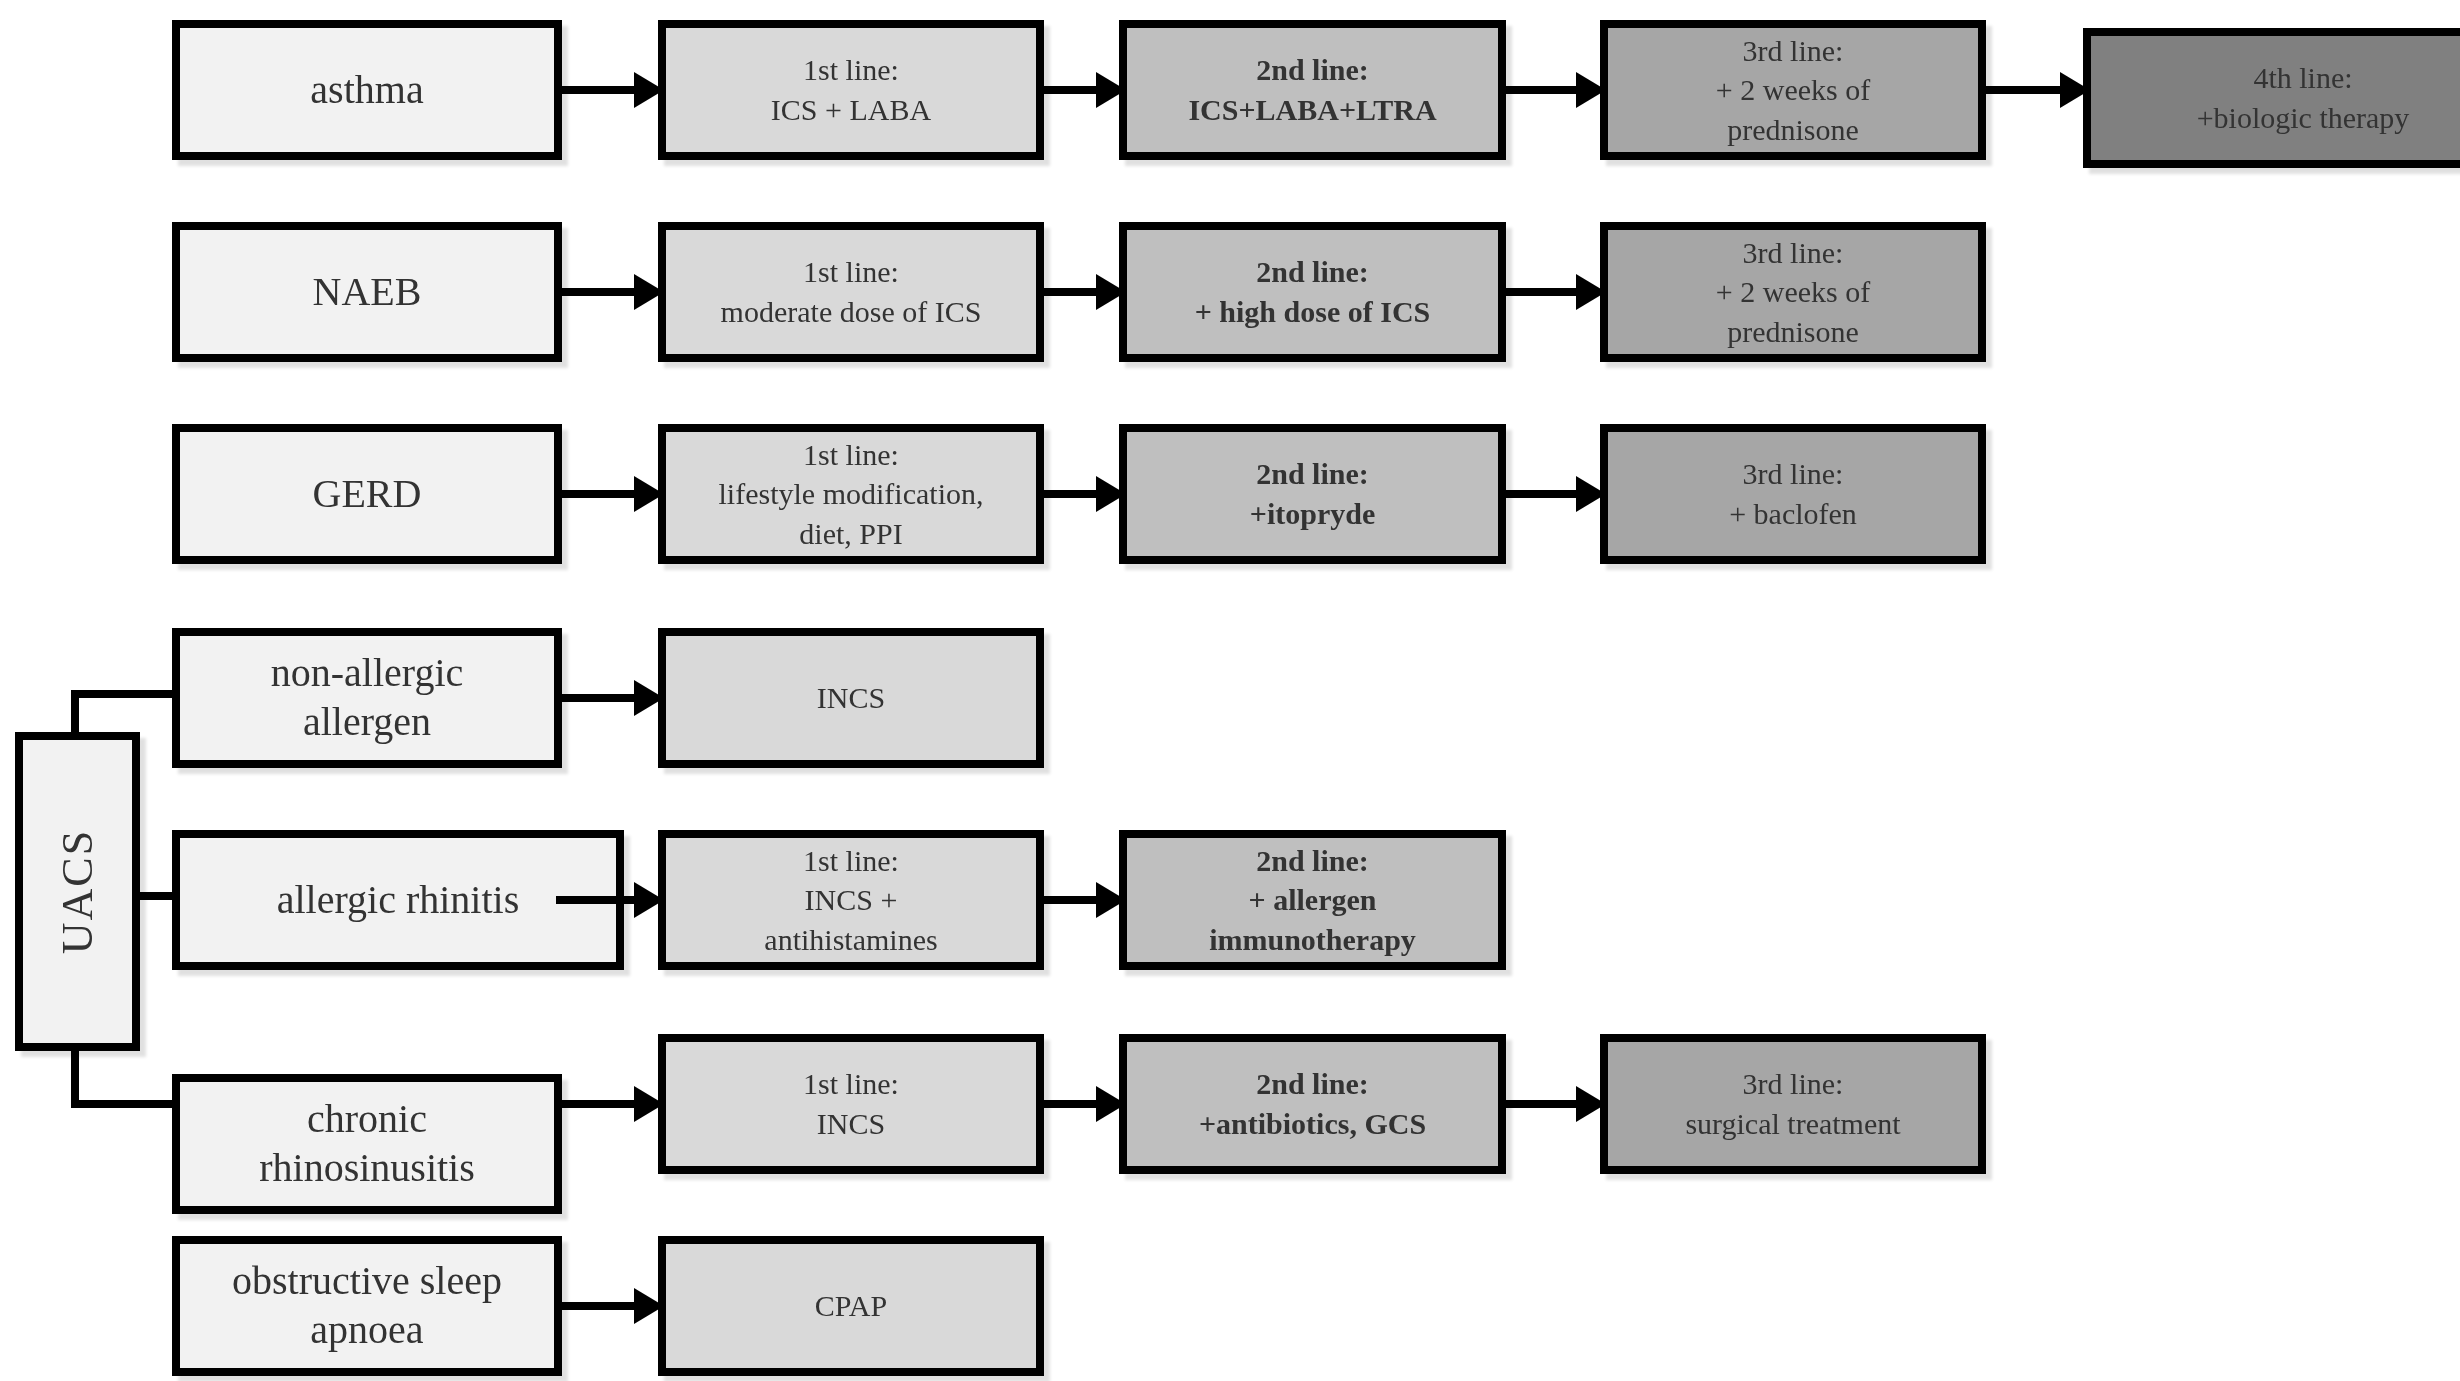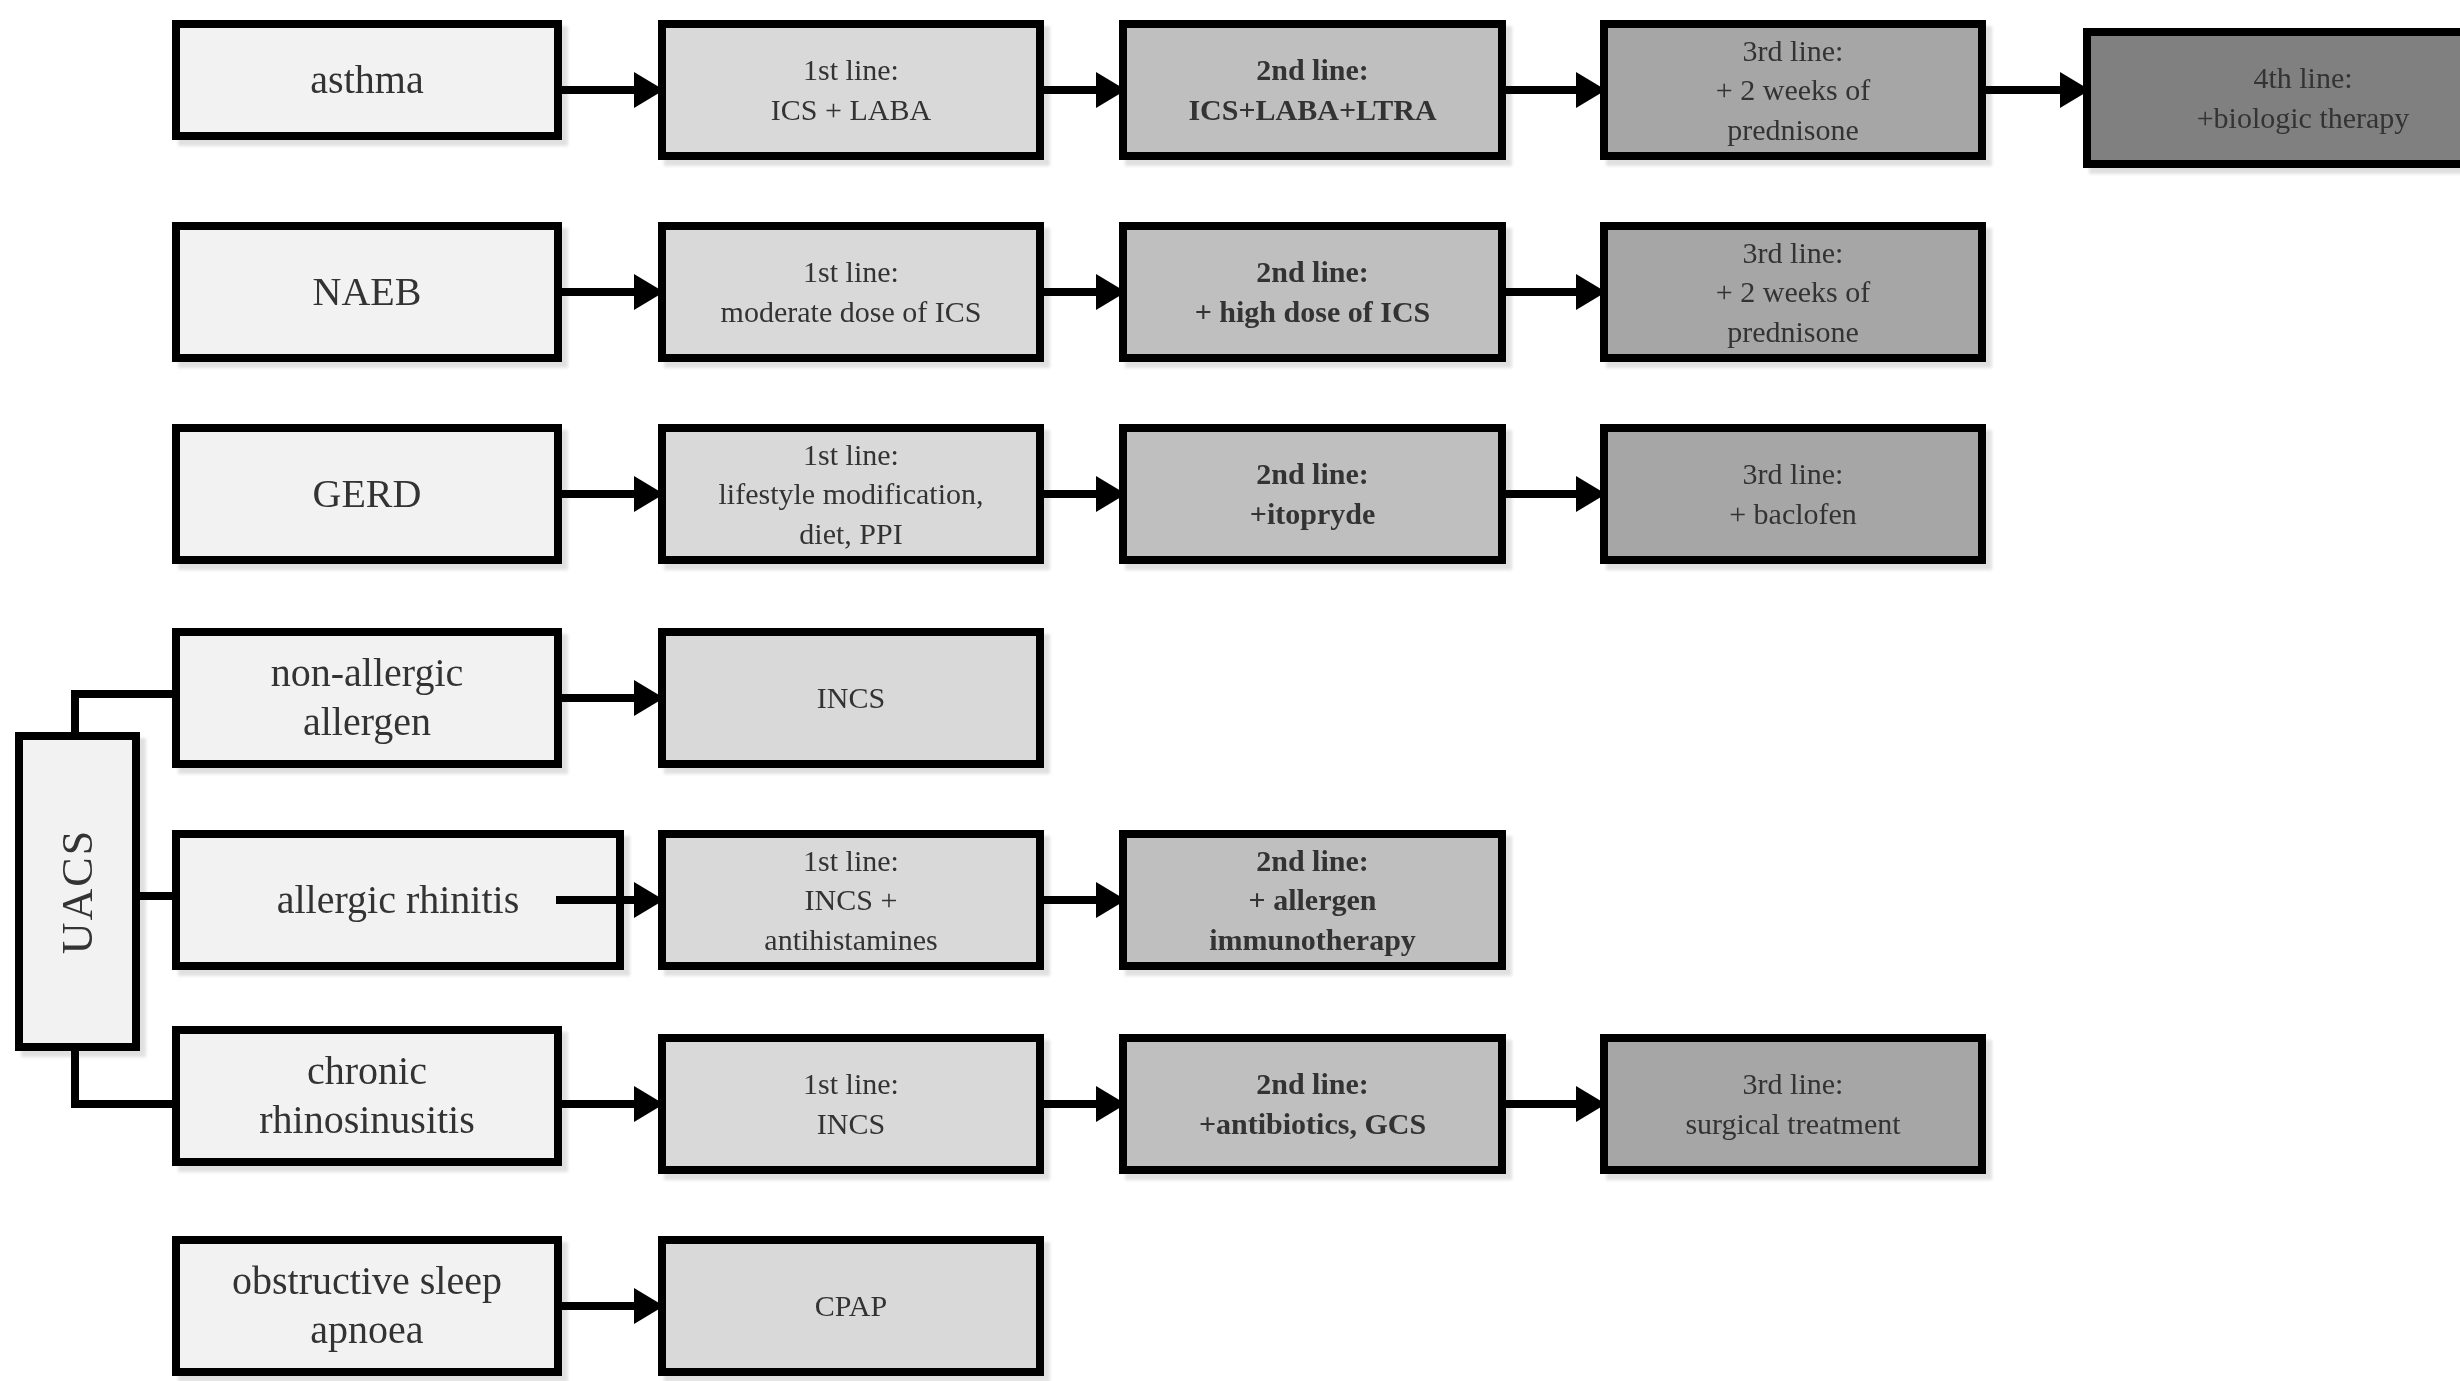--- a/index.html
+++ b/index.html
@@ -44,21 +44,21 @@
     border-bottom:18px solid transparent;
     border-left:30px solid var(--c-border,#000);
   }
   .conn{position:absolute;background:var(--c-border,#000);}
 </style>
 </head>
 <body>
 
 <div class="stage">
 
-  <div class="box f0 cond" style="left:172px;top:20px;width:390px;height:120px">
+  <div class="box f0 cond" style="left:172px;top:20px;width:390px;height:140px">
     <span class="ln">asthma</span>
   </div>
   <div class="box f1 treat" style="left:658px;top:20px;width:386px;height:140px">
     <span class="ln">1st line:</span>
     <span class="ln">ICS + LABA</span>
   </div>
   <div class="box f2 treat" style="left:1119px;top:20px;width:387px;height:140px">
     <span class="ln">2nd line:</span>
     <span class="ln">ICS+LABA+LTRA</span>
   </div>
@@ -182,21 +182,21 @@
   </div>
   <div class="arrow" style="left:556px;top:882px;width:108px">
       <div class="shaft"></div>
       <div class="head"></div>
     </div>
   <div class="arrow" style="left:1038px;top:882px;width:88px">
       <div class="shaft"></div>
       <div class="head"></div>
     </div>
 
-  <div class="box f0 cond" style="left:172px;top:1026px;width:390px;height:140px">
+  <div class="box f0 cond" style="left:172px;top:1074px;width:390px;height:140px">
     <span class="ln">chronic</span>
     <span class="ln">rhinosinusitis</span>
   </div>
   <div class="box f1 treat" style="left:658px;top:1034px;width:386px;height:140px">
     <span class="ln">1st line:</span>
     <span class="ln">INCS</span>
   </div>
   <div class="box f2 treat" style="left:1119px;top:1034px;width:387px;height:140px">
     <span class="ln">2nd line:</span>
     <span class="ln">+antibiotics, GCS</span>

